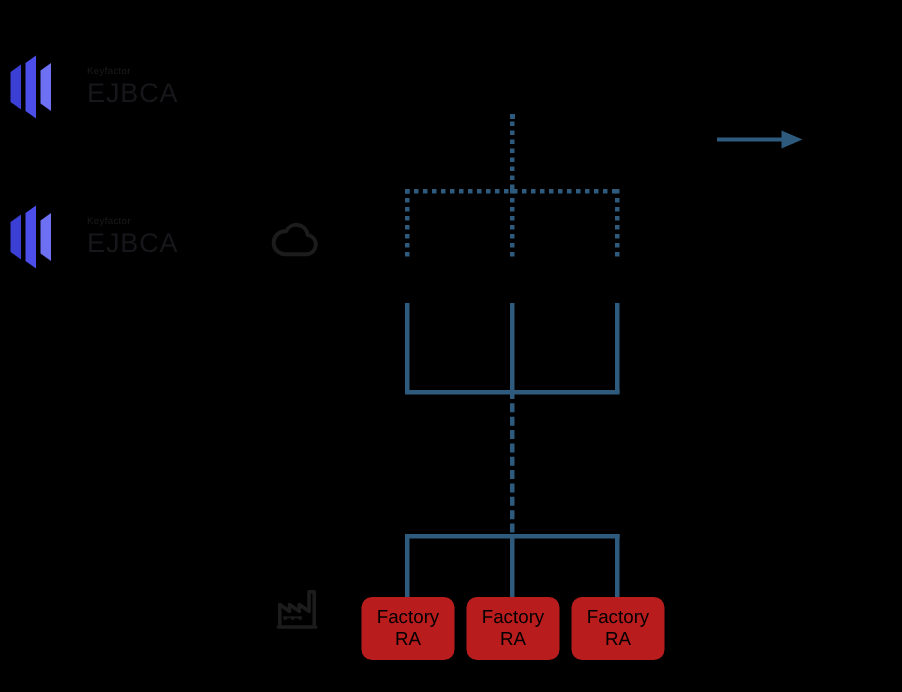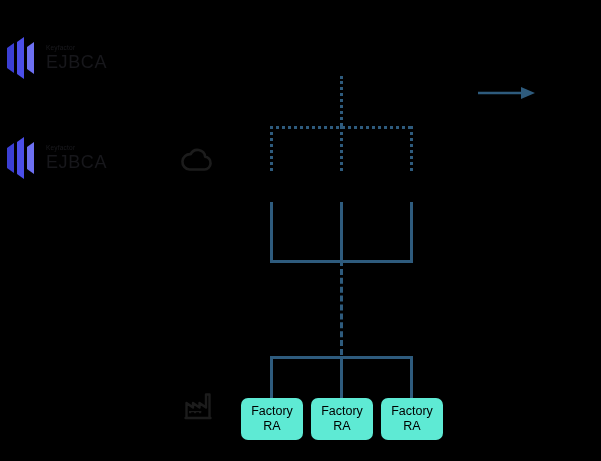--- a/index.html
+++ b/index.html
@@ -19,21 +19,21 @@
     left: 0; top: 0;
     width: 601px;
     height: 461px;
   }
 
   
   .logo {
     position: absolute;
     display: flex;
     align-items: center;
-    gap: 6px;
+    gap: 18px;
   }
   .logo-mark {
     width: 34px;
     height: 44px;
     flex: 0 0 auto;
   }
   .logo-text {
     display: flex;
     flex-direction: column;
     justify-content: center;
@@ -95,21 +95,21 @@
     top: 86px;
     width: 58px;
     height: 14px;
   }
 
   
   .ra-box {
     position: absolute;
     width: 62px;
     height: 42px;
-    background: #5eead4;
+    background: #b91c1c;
     border-radius: 7px;
     display: flex;
     align-items: center;
     justify-content: center;
     text-align: center;
     color: #000000;
     font-size: 12.5px;
     line-height: 1.18;
     top: 398px;
   }

